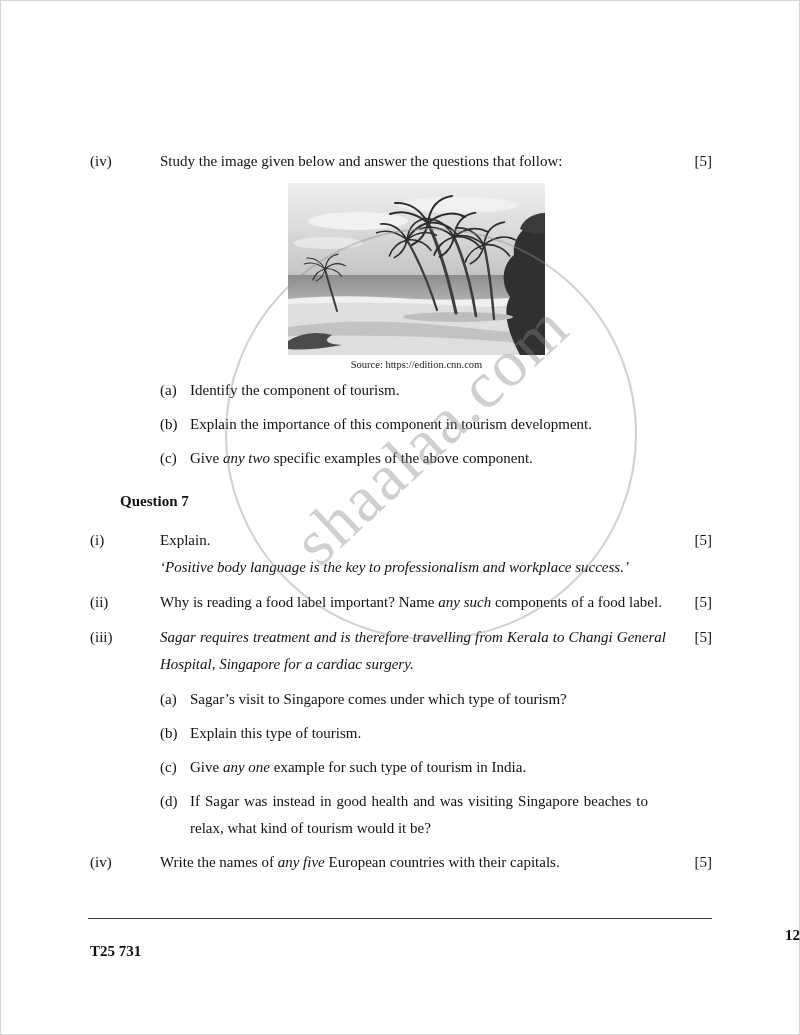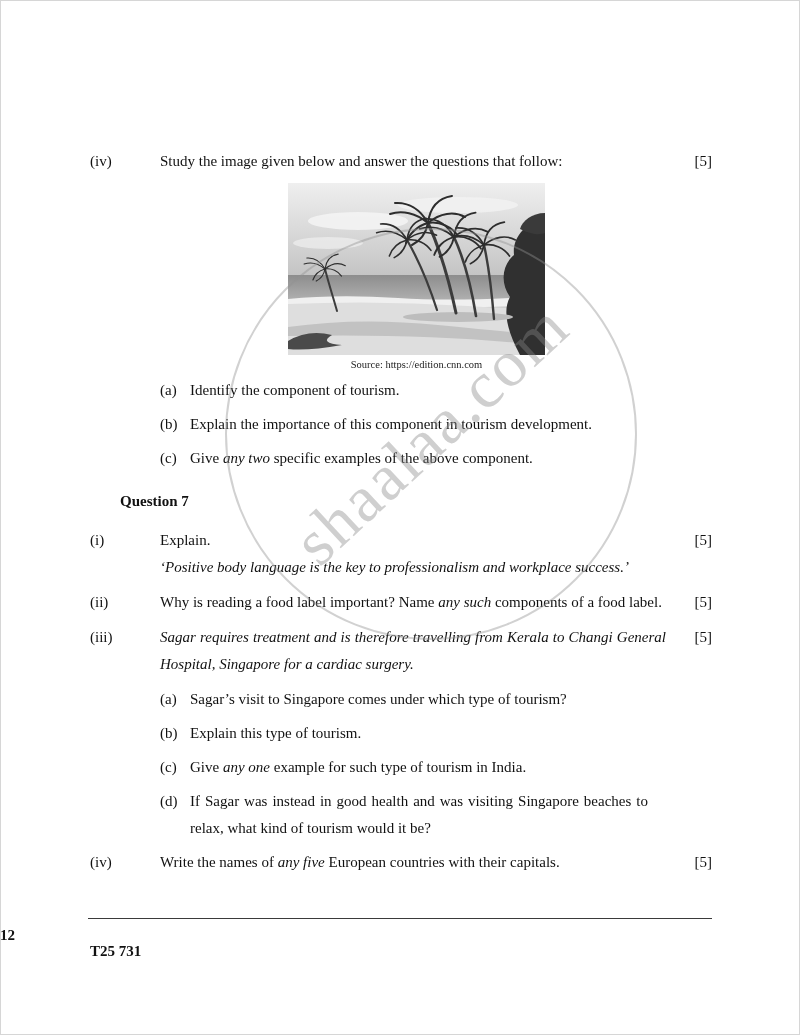--- a/index.html
+++ b/index.html
@@ -63,21 +63,21 @@
     position: absolute;
     left: 88px; right: 88px; top: 918px;
     border-top: 1.5px solid #3a3a3a;
   }
   .footer-code {
     position: absolute; left: 90px; top: 925px;
     font-weight: bold; font-size: 15px; line-height: 20px; margin-top: 16px;
   }
   .footer-page {
     position: absolute; left: 0; right: 0; top: 925px;
-    text-align: left;
+    text-align: right;
     font-weight: bold; font-size: 15px; line-height: 20px;
   }
 </style>
 </head>
 <body>
 
 <div class="page">
 
   <div class="watermark">
     <span class="wm-text">shaalaa.com</span>

